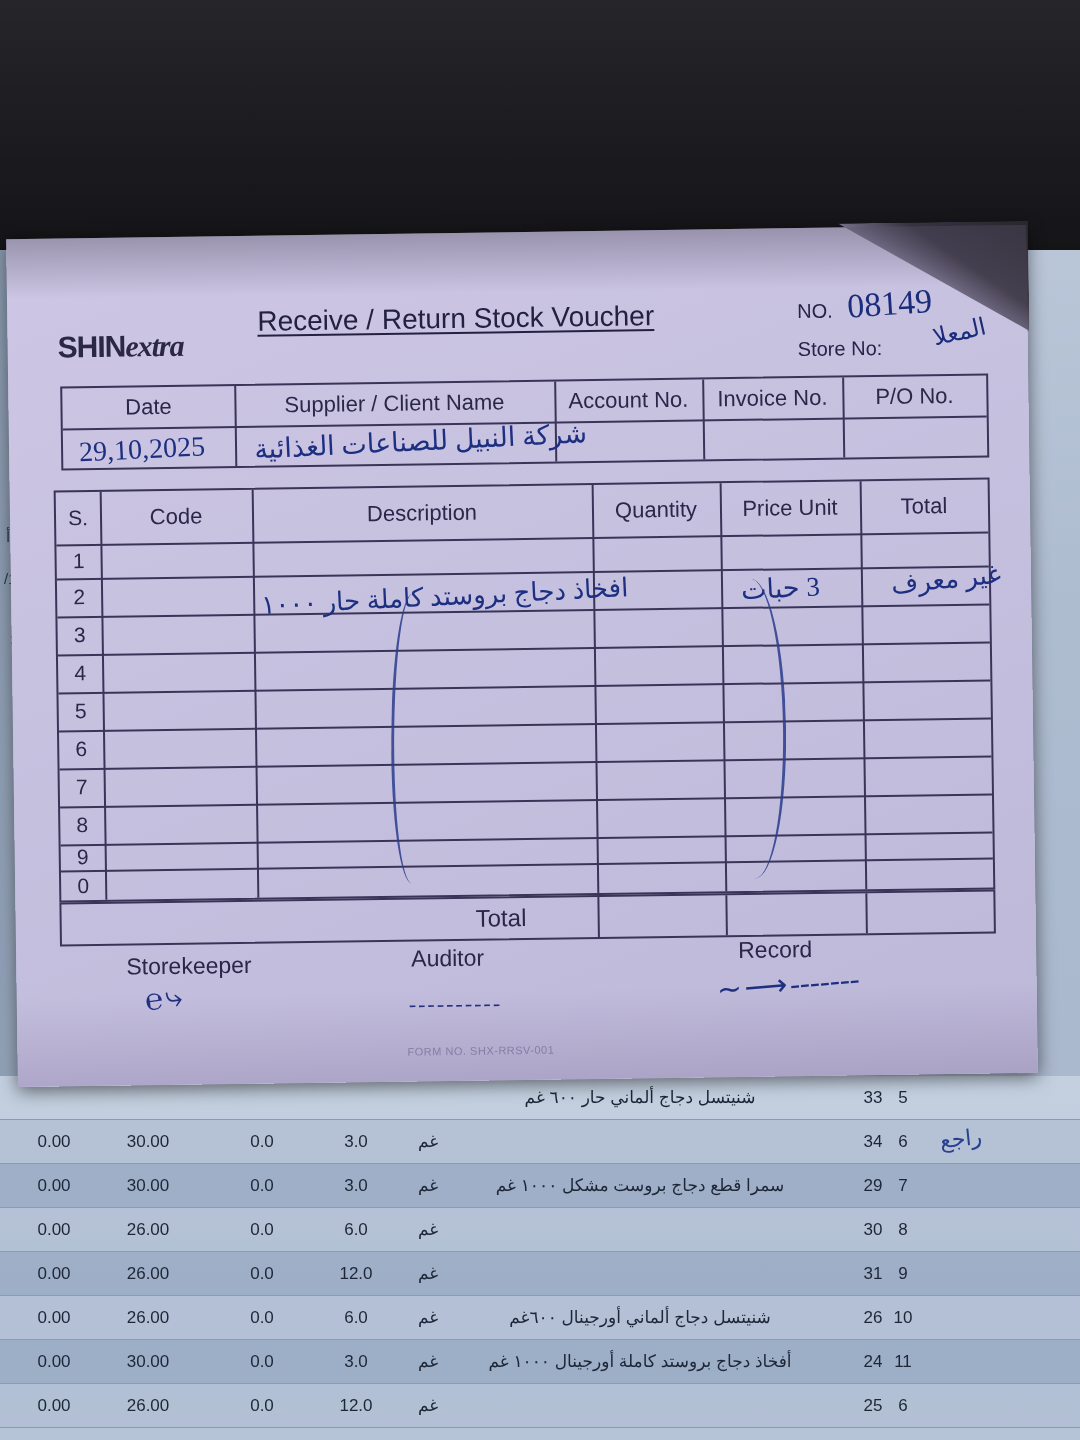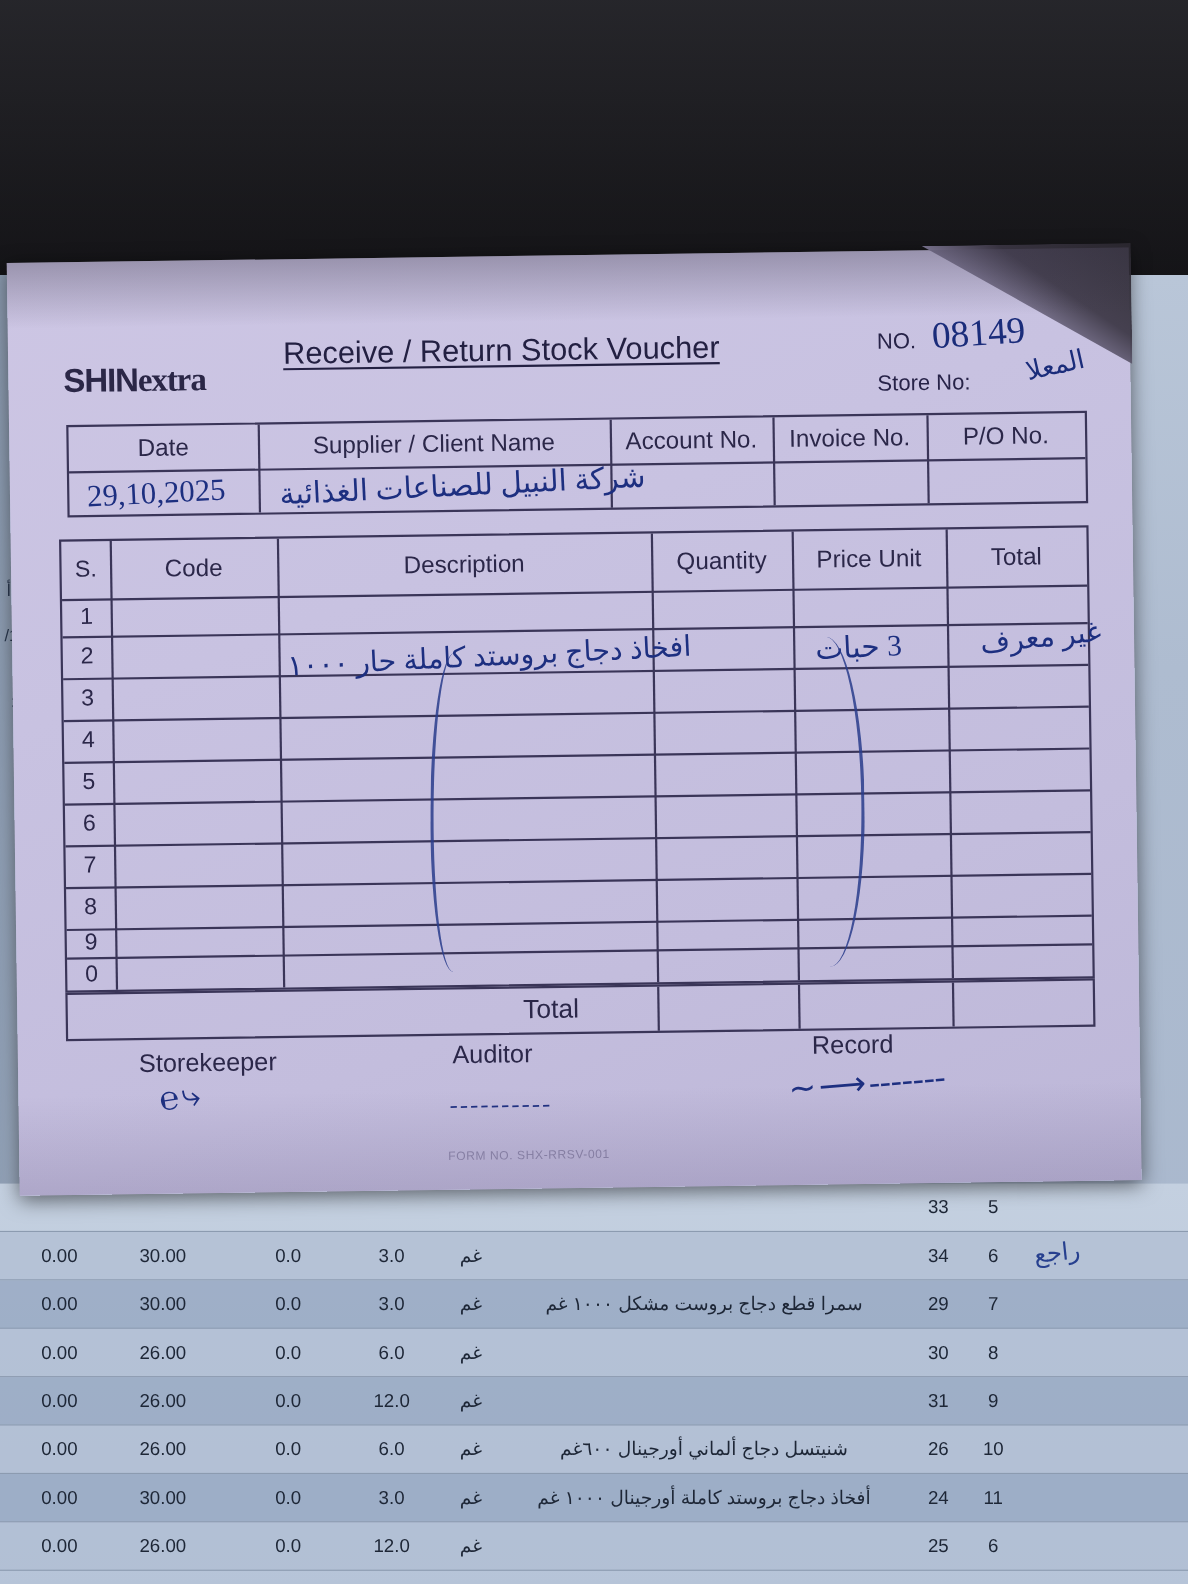--- a/index.html
+++ b/index.html
@@ -66,21 +66,21 @@
   .lst-cell {
     position: absolute;
     top: 0;
     height: 100%;
     display: flex;
     align-items: center;
     justify-content: center;
     font-size: 17px;
   }
   .c-seq   { left: 880px; width: 46px; }
-  .c-num   { left: 826px; width: 54px; }
+  .c-num   { left: 846px; width: 54px; }
   .c-desc  { left: 456px; width: 360px; justify-content: center; text-align: center; line-height: 1.15; padding: 0 4px; }
   .c-unit  { left: 400px; width: 56px; }
   .c-qty   { left: 316px; width: 80px; }
   .c-a     { left: 222px; width: 80px; }
   .c-b     { left: 100px; width: 96px; }
   .c-c     { left: 8px;   width: 92px; }
   .lst-mark {
     position: absolute;
     left: 940px;
     top: 6px;
@@ -135,20 +135,21 @@
     left: 50px;
     top: 92px;
     font-size: 30px;
     font-weight: bold;
     letter-spacing: -1px;
     color: #2b2747;
     font-family: "Liberation Sans", sans-serif;
   }
   #brand .shin { font-weight: 900; }
   #brand .extra {
+    font-style: italic;
     font-family: "Liberation Serif", serif;
     font-weight: bold;
   }
   #doc-title {
     position: absolute;
     left: 250px;
     top: 70px;
     font-size: 28px;
     color: #232042;
     white-space: nowrap;
@@ -335,20 +336,21 @@
   <div id="under-sheet"></div>
   <div id="under-sheet-edge"></div>
 
   <span class="strip-text" style="left:6px; top:528px;">أ</span>
   <span class="strip-text" style="left:4px; top:570px;">10/</span>
   <span class="strip-text" style="left:10px; top:630px;">:</span>
 
   <div id="listing">
 
     <div class="lst-row">
+      <span class="lst-cell c-desc">شنيتسل دجاج ألماني حار ٦٠٠ غم</span>
       <span class="lst-cell c-num">33</span>
       <span class="lst-cell c-seq">5</span>
     </div>
 
     <div class="lst-row alt">
       <span class="lst-cell c-c">0.00</span>
       <span class="lst-cell c-b">30.00</span>
       <span class="lst-cell c-a">0.0</span>
       <span class="lst-cell c-qty">3.0</span>
       <span class="lst-cell c-unit">غم</span>

